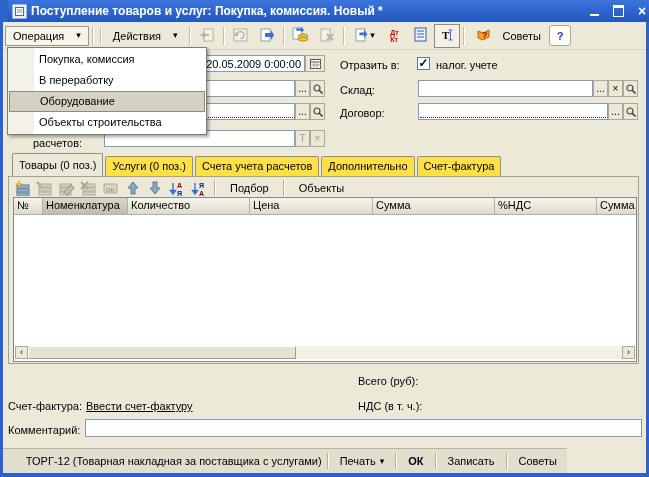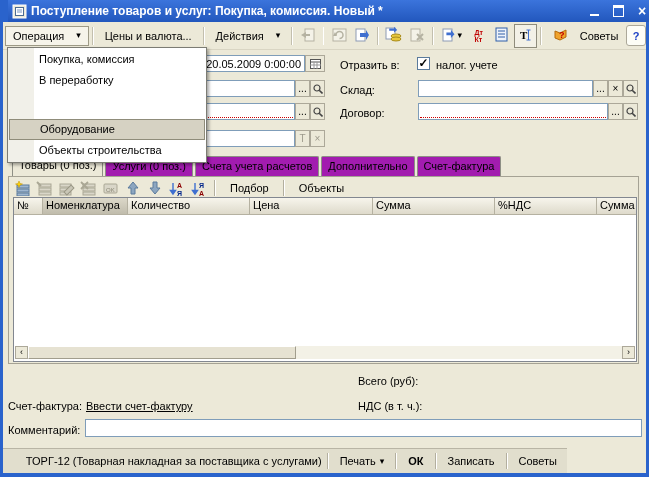--- a/index.html
+++ b/index.html
@@ -43,24 +43,24 @@
   .fbtn.disabled{color:#9d9a8c;}
   .lbl{position:absolute;white-space:nowrap;}
   .datefield{justify-content:flex-end;}
   .chk{position:absolute;width:13px;height:13px;background:#fff;border:1px solid #5a7a9c;
        box-sizing:border-box;display:flex;align-items:center;justify-content:center;
        font-size:12px;font-weight:bold;line-height:11px;}
   
   .menu{position:absolute;left:7px;top:47px;width:196px;background:linear-gradient(90deg,#f1f0e9 0px,#f1f0e9 26px,#ffffff 26px);
         border:1px solid #7c7c74;box-shadow:2px 2px 3px rgba(0,0,0,.35);z-index:100;padding:1px;}
   .mi{height:21px;line-height:21px;padding-left:30px;white-space:nowrap;}
-  .mi.sel{background:#d6d2c3;border:1px solid #8f8c7a;line-height:19px;height:19px;margin-top:28px;}
+  .mi.sel{background:#d6d2c3;border:1px solid #8f8c7a;line-height:19px;height:19px;}
   
   .tabs{position:absolute;left:12px;top:155px;height:21px;display:flex;align-items:flex-end;gap:2px;z-index:30;}
-  .tab{border:1px solid #8e8f85;border-bottom:none;border-radius:2px 2px 0 0;background:#a21caf;
+  .tab{border:1px solid #8e8f85;border-bottom:none;border-radius:2px 2px 0 0;background:#fde047;
        padding:0 6px;height:19px;line-height:19px;white-space:nowrap;}
   .tab.active{height:22px;line-height:22px;background:#ece9d8;position:relative;z-index:31;}
   .panel{position:absolute;left:8px;top:176px;width:631px;height:188px;border:1px solid #a5a294;
          background:#ece9d8;box-sizing:border-box;}
   
   .gridbar{position:absolute;left:13px;top:179px;height:18px;display:flex;align-items:center;gap:3px;z-index:5;}
   .gicon{width:19px;height:16px;display:flex;align-items:center;justify-content:center;}
   .gsep{width:1px;height:16px;background:#b3af9f;border-right:1px solid #fff;margin:0 3px;}
   .gtxt{padding:1px 8px;white-space:nowrap;}
   
@@ -122,23 +122,20 @@
   </div>
 
   <div class="content"></div>
 
   <div class="toolbar">
     <span class="tbtn pressed">
       <span>Операция</span>
       <span class="caret">▾</span>
     </span>
     <span class="tsep"></span>
-    <span class="tbtn">
-      <span>Цены и валюта...</span>
-    </span>
     <span class="tsep"></span>
     <span class="tbtn">
       <span>Действия</span>
       <span class="caret">▾</span>
     </span>
     <span class="tsep"></span>
     <span class="ibtn">
       <span><svg width="16" height="14">
             <rect x="5" y="1" width="9" height="12" fill="#f4f2e8" stroke="#b5b2a2"></rect>
             <path d="M1 7 L6 4 L6 6 L10 6 L10 8 L6 8 L6 10 Z" fill="#b5b2a2"></path>

